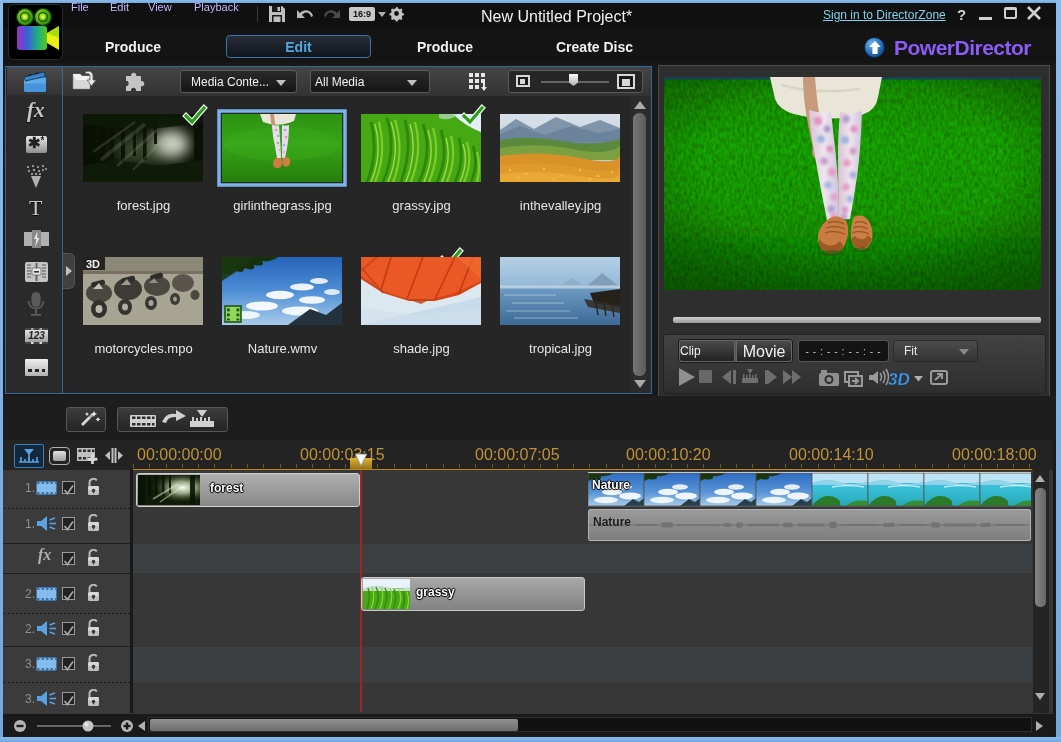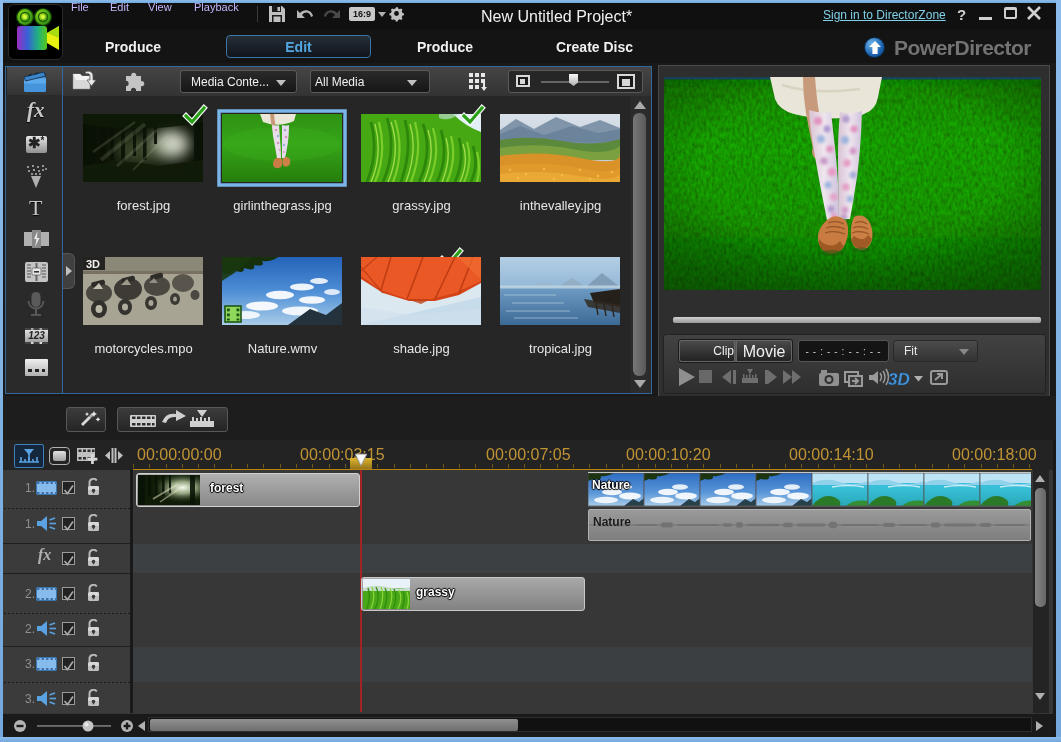--- a/index.html
+++ b/index.html
@@ -93,21 +93,21 @@
   <div id="tabrow">
     <span class="modetab" style="left:105px;">Produce</span>
     <div id="editbtn">Edit</div>
     <span class="modetab" style="left:417px;">Produce</span>
     <span class="modetab" style="left:556px;">Create Disc</span>
 
     <div class="abs" style="left:864px;top:8px;width:21px;height:21px;border-radius:50%;background:radial-gradient(circle at 35% 30%,#6fb4e8,#1c64b0 60%,#0a3a78);border:1px solid #0a2a50;"></div>
     <svg class="abs" style="left:869px;top:12px;" width="12" height="14" viewBox="0 0 12 14">
         <path d="M6 0 L12 6 L8.6 6 L8.6 13 L3.4 13 L3.4 6 L0 6 z" fill="#fff"></path>
       </svg>
-    <span class="abs" style="left:894px;top:7px;color:#737373;font-size:21px;font-weight:bold;letter-spacing:-0.5px;">PowerDirector</span>
+    <span class="abs" style="left:894px;top:7px;color:#8b5cf6;font-size:21px;font-weight:bold;letter-spacing:-0.5px;">PowerDirector</span>
   </div>
 
   <div id="appicon">
     <svg width="53" height="54" viewBox="0 0 53 54">
       <defs>
         <linearGradient id="camg" x1="0" y1="0" x2="1" y2="0">
           <stop offset="0" stop-color="#9a30c0"></stop>
             <stop offset="0.35" stop-color="#3860d8"></stop>
             <stop offset="0.7" stop-color="#20b080"></stop>
             <stop offset="1" stop-color="#58c818"></stop>
@@ -561,21 +561,21 @@
             <path d="M188 156 Q196 153 205 157"></path>
         </g>
         <ellipse cx="168" cy="176" rx="12" ry="3" fill="#1e5c10" opacity="0.5"></ellipse>
         <ellipse cx="198" cy="173" rx="10" ry="2.5" fill="#1e5c10" opacity="0.5"></ellipse>
       </svg>
     </div>
     <div class="abs" style="left:14px;top:251px;width:368px;height:6px;background:linear-gradient(#d0d0d0,#9a9a9a);border-radius:2px;"></div>
     <div id="pvctrl">
 
       <div class="abs" style="left:14px;top:4px;width:115px;height:24px;border:1px solid #1a1a1a;border-radius:3px;background:#555;"></div>
-      <div class="abs" style="left:15px;top:5px;width:56px;height:22px;background:linear-gradient(#4a4a4a,#222);border:1px solid #666;border-radius:3px 0 0 3px;color:#f0f0f0;font-size:12px;text-align:right;line-height:21px;">Clip</div>
+      <div class="abs" style="left:15px;top:5px;width:56px;height:22px;background:linear-gradient(#4a4a4a,#222);border:1px solid #666;border-radius:3px 0 0 3px;color:#f0f0f0;font-size:12px;text-align:left;line-height:21px;">Clip</div>
       <div class="abs" style="left:72px;top:5px;width:56px;height:22px;background:linear-gradient(#4a4a4a,#222);border:1px solid #666;border-radius:0 3px 3px 0;color:#f0f0f0;font-size:16px;text-align:center;line-height:21px;">Movie</div>
 
       <div class="abs" style="left:134px;top:5px;width:91px;height:22px;background:#141414;border:1px solid #555;border-radius:3px;color:#c8c8c8;font-size:10px;text-align:center;line-height:21px;letter-spacing:1px;">- - : - - : - - : - -</div>
 
       <div class="abs" style="left:229px;top:5px;width:85px;height:22px;background:linear-gradient(#4c4c4c,#333);border:1px solid #2a2a2a;border-radius:3px;color:#e8e8e8;font-size:12px;line-height:21px;padding-left:10px;">Fit
         <div class="abs" style="right:8px;top:8px;width:0;height:0;border-left:5px solid transparent;border-right:5px solid transparent;border-top:6px solid #888;"></div>
       </div>
 
       <svg class="abs" style="left:13px;top:31px;" width="290" height="24" viewBox="0 0 290 24">
         <path d="M2 2 L18 11 L2 20 z" fill="#8f8f8f"></path>
@@ -691,21 +691,21 @@
         <g fill="#c0c0c0">
             <path d="M8 4 L3 8.5 L8 13 z"></path>
             <path d="M16 4 L21 8.5 L16 13 z"></path>
             <rect x="9.5" y="1" width="2" height="15"></rect>
             <rect x="12.5" y="1" width="2" height="15"></rect>
           </g>
       </svg>
 
       <span class="tstamp" style="left:137px;">00:00:00:00</span>
       <span class="tstamp" style="left:300px;">00:00:03:15</span>
-      <span class="tstamp" style="left:474px;padding-left:12px;">00:00:07:05</span>
+      <span class="tstamp" style="left:463px;padding-left:12px;">00:00:07:05</span>
       <span class="tstamp" style="left:626px;">00:00:10:20</span>
       <span class="tstamp" style="left:789px;">00:00:14:10</span>
       <span class="tstamp" style="left:952px;">00:00:18:00</span>
       <div id="ticks"></div>
       <div class="abs" style="left:133px;top:28.5px;width:899px;height:1px;background:#b8860e;"></div>
 
       <div class="abs" style="left:350px;top:18px;width:22px;height:11px;background:linear-gradient(#dcb52c,#96741a);"></div>
       <svg class="abs" style="left:354px;top:13px;" width="14" height="14" viewBox="0 0 14 14">
           <path d="M1 1 L13 1 L7 13 z" fill="#ececec" stroke="#8a8a8a" stroke-width="0.8"></path>
           <path d="M3 2 L11 2 L7 10 z" fill="#fafafa"></path>

